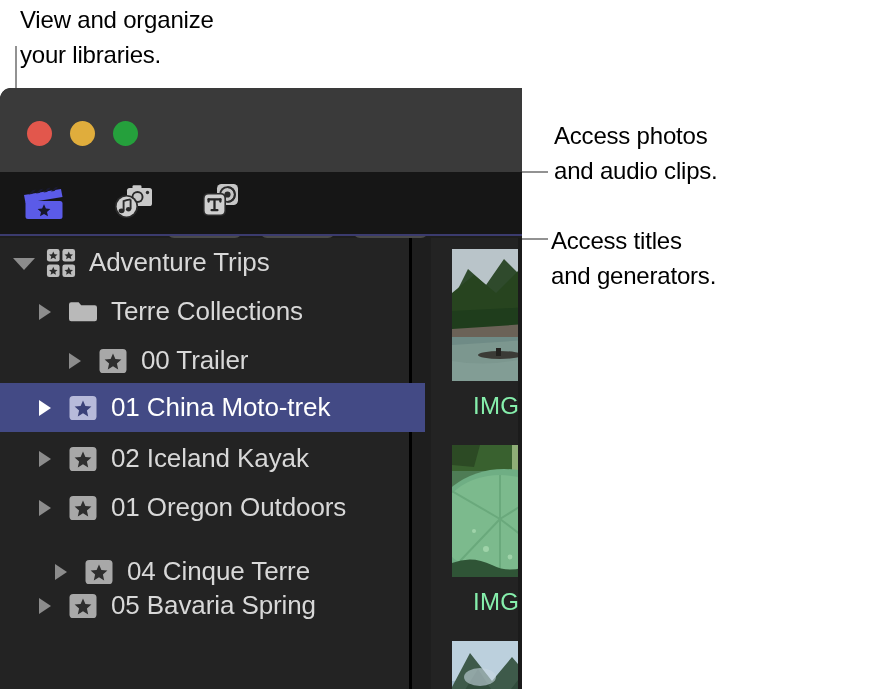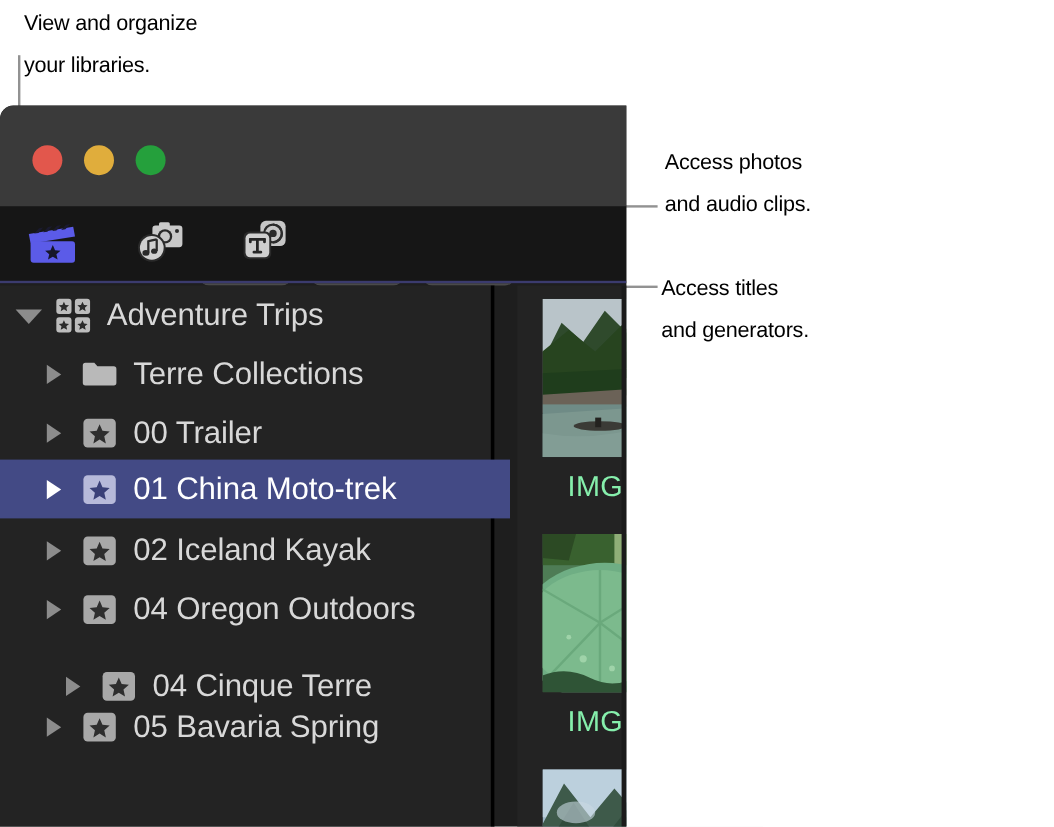--- a/index.html
+++ b/index.html
@@ -8,21 +8,21 @@
     background: #ffffff;
     font-family: "Liberation Sans", sans-serif;
     overflow: hidden;
   }
   #root { position: relative; width: 878px; height: 689px; background: #fff; }
 
   
   .callout {
     position: absolute;
     color: #000;
-    font-size: 18px;
+    font-size: 24px;
     line-height: 35px;
     font-family: "Liberation Sans", sans-serif;
     white-space: pre-line;
     letter-spacing: -0.2px;
   }
   #callout-libraries { left: 20px; top: 2px; }
   #callout-photos    { left: 554px; top: 118px; }
   #callout-titles    { left: 551px; top: 223px; }
 
   .leader { position: absolute; background: #929292; }
@@ -296,21 +296,21 @@
         <div class="rowicon">
           <svg width="30" height="24" viewBox="0 0 30 24">
             <path d="M1 4.5 A2.2 2.2 0 0 1 3.2 2.3 L10.6 2.3 L13.2 5.2 L26.8 5.2
                      A2.2 2.2 0 0 1 29 7.4 L29 19 A2.2 2.2 0 0 1 26.8 21.2
                      L3.2 21.2 A2.2 2.2 0 0 1 1 19 Z" fill="#b9b9b9"></path>
           </svg>
         </div>
         <div class="rowlabel">Terre Collections</div>
       </div>
 
-      <div class="row" style="top:98px;">
+      <div class="row" style="top:98px;padding-left:30px;">
         <div style="width:36px;flex:0 0 auto;"></div>
         <div class="disc"></div>
         <div class="rowicon">
           <svg width="30" height="30" viewBox="0 0 30 30">
             <rect x="1.5" y="3" width="27" height="24" rx="3.6" fill="#a8a8a8"></rect>
             <path d="M15 7.5 L17.4 13 L23.4 13.6 L18.9 17.6 L20.2 23.5 L15 20.3 L9.8 23.5 L11.1 17.6 L6.6 13.6 L12.6 13 Z" fill="#2e2e2e"></path>
           </svg>
         </div>
         <div class="rowlabel">00 Trailer</div>
       </div>
@@ -341,21 +341,21 @@
 
       <div class="row" style="top:245px;">
         <div style="width:36px;flex:0 0 auto;"></div>
         <div class="disc"></div>
         <div class="rowicon">
           <svg width="30" height="30" viewBox="0 0 30 30">
             <rect x="1.5" y="3" width="27" height="24" rx="3.6" fill="#a8a8a8"></rect>
             <path d="M15 7.5 L17.4 13 L23.4 13.6 L18.9 17.6 L20.2 23.5 L15 20.3 L9.8 23.5 L11.1 17.6 L6.6 13.6 L12.6 13 Z" fill="#2e2e2e"></path>
           </svg>
         </div>
-        <div class="rowlabel">04 Oregon Outdoors</div>
+        <div class="rowlabel">01 Oregon Outdoors</div>
       </div>
 
       <div class="row" style="top:309px;padding-left:16px;">
         <div style="width:36px;flex:0 0 auto;"></div>
         <div class="disc"></div>
         <div class="rowicon">
           <svg width="30" height="30" viewBox="0 0 30 30">
             <rect x="1.5" y="3" width="27" height="24" rx="3.6" fill="#a8a8a8"></rect>
             <path d="M15 7.5 L17.4 13 L23.4 13.6 L18.9 17.6 L20.2 23.5 L15 20.3 L9.8 23.5 L11.1 17.6 L6.6 13.6 L12.6 13 Z" fill="#2e2e2e"></path>
           </svg>

